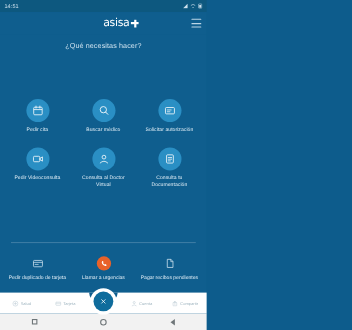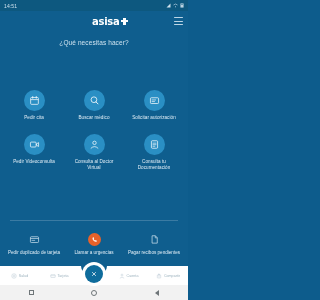--- a/index.html
+++ b/index.html
@@ -22,21 +22,21 @@
   .sysicon { display:block; }
 
   
   .appbar {
     flex:0 0 20px; height:20px;
     display:flex; align-items:center; justify-content:center;
     position:relative; background:#0f5e8e;
   }
   .logo { display:flex; align-items:center; gap:1.5px; }
   .logo-word {
-    color:#ffffff; font-weight:bold; font-size:10px;
+    color:#ffffff; font-weight:normal; font-size:10px;
     letter-spacing:-.3px; font-family:"DejaVu Sans", sans-serif;padding-left:32px;
   }
   .logo-cross { position:relative; width:7px; height:7px; }
   .logo-cross::before, .logo-cross::after {
     content:""; position:absolute; background:#ffffff;
   }
   .logo-cross::before { left:2.4px; top:0; width:2.2px; height:7px; }
   .logo-cross::after  { top:2.4px; left:0; height:2.2px; width:7px; }
   .menu-btn {
     position:absolute; right:5px; top:50%; transform:translateY(-50%);

